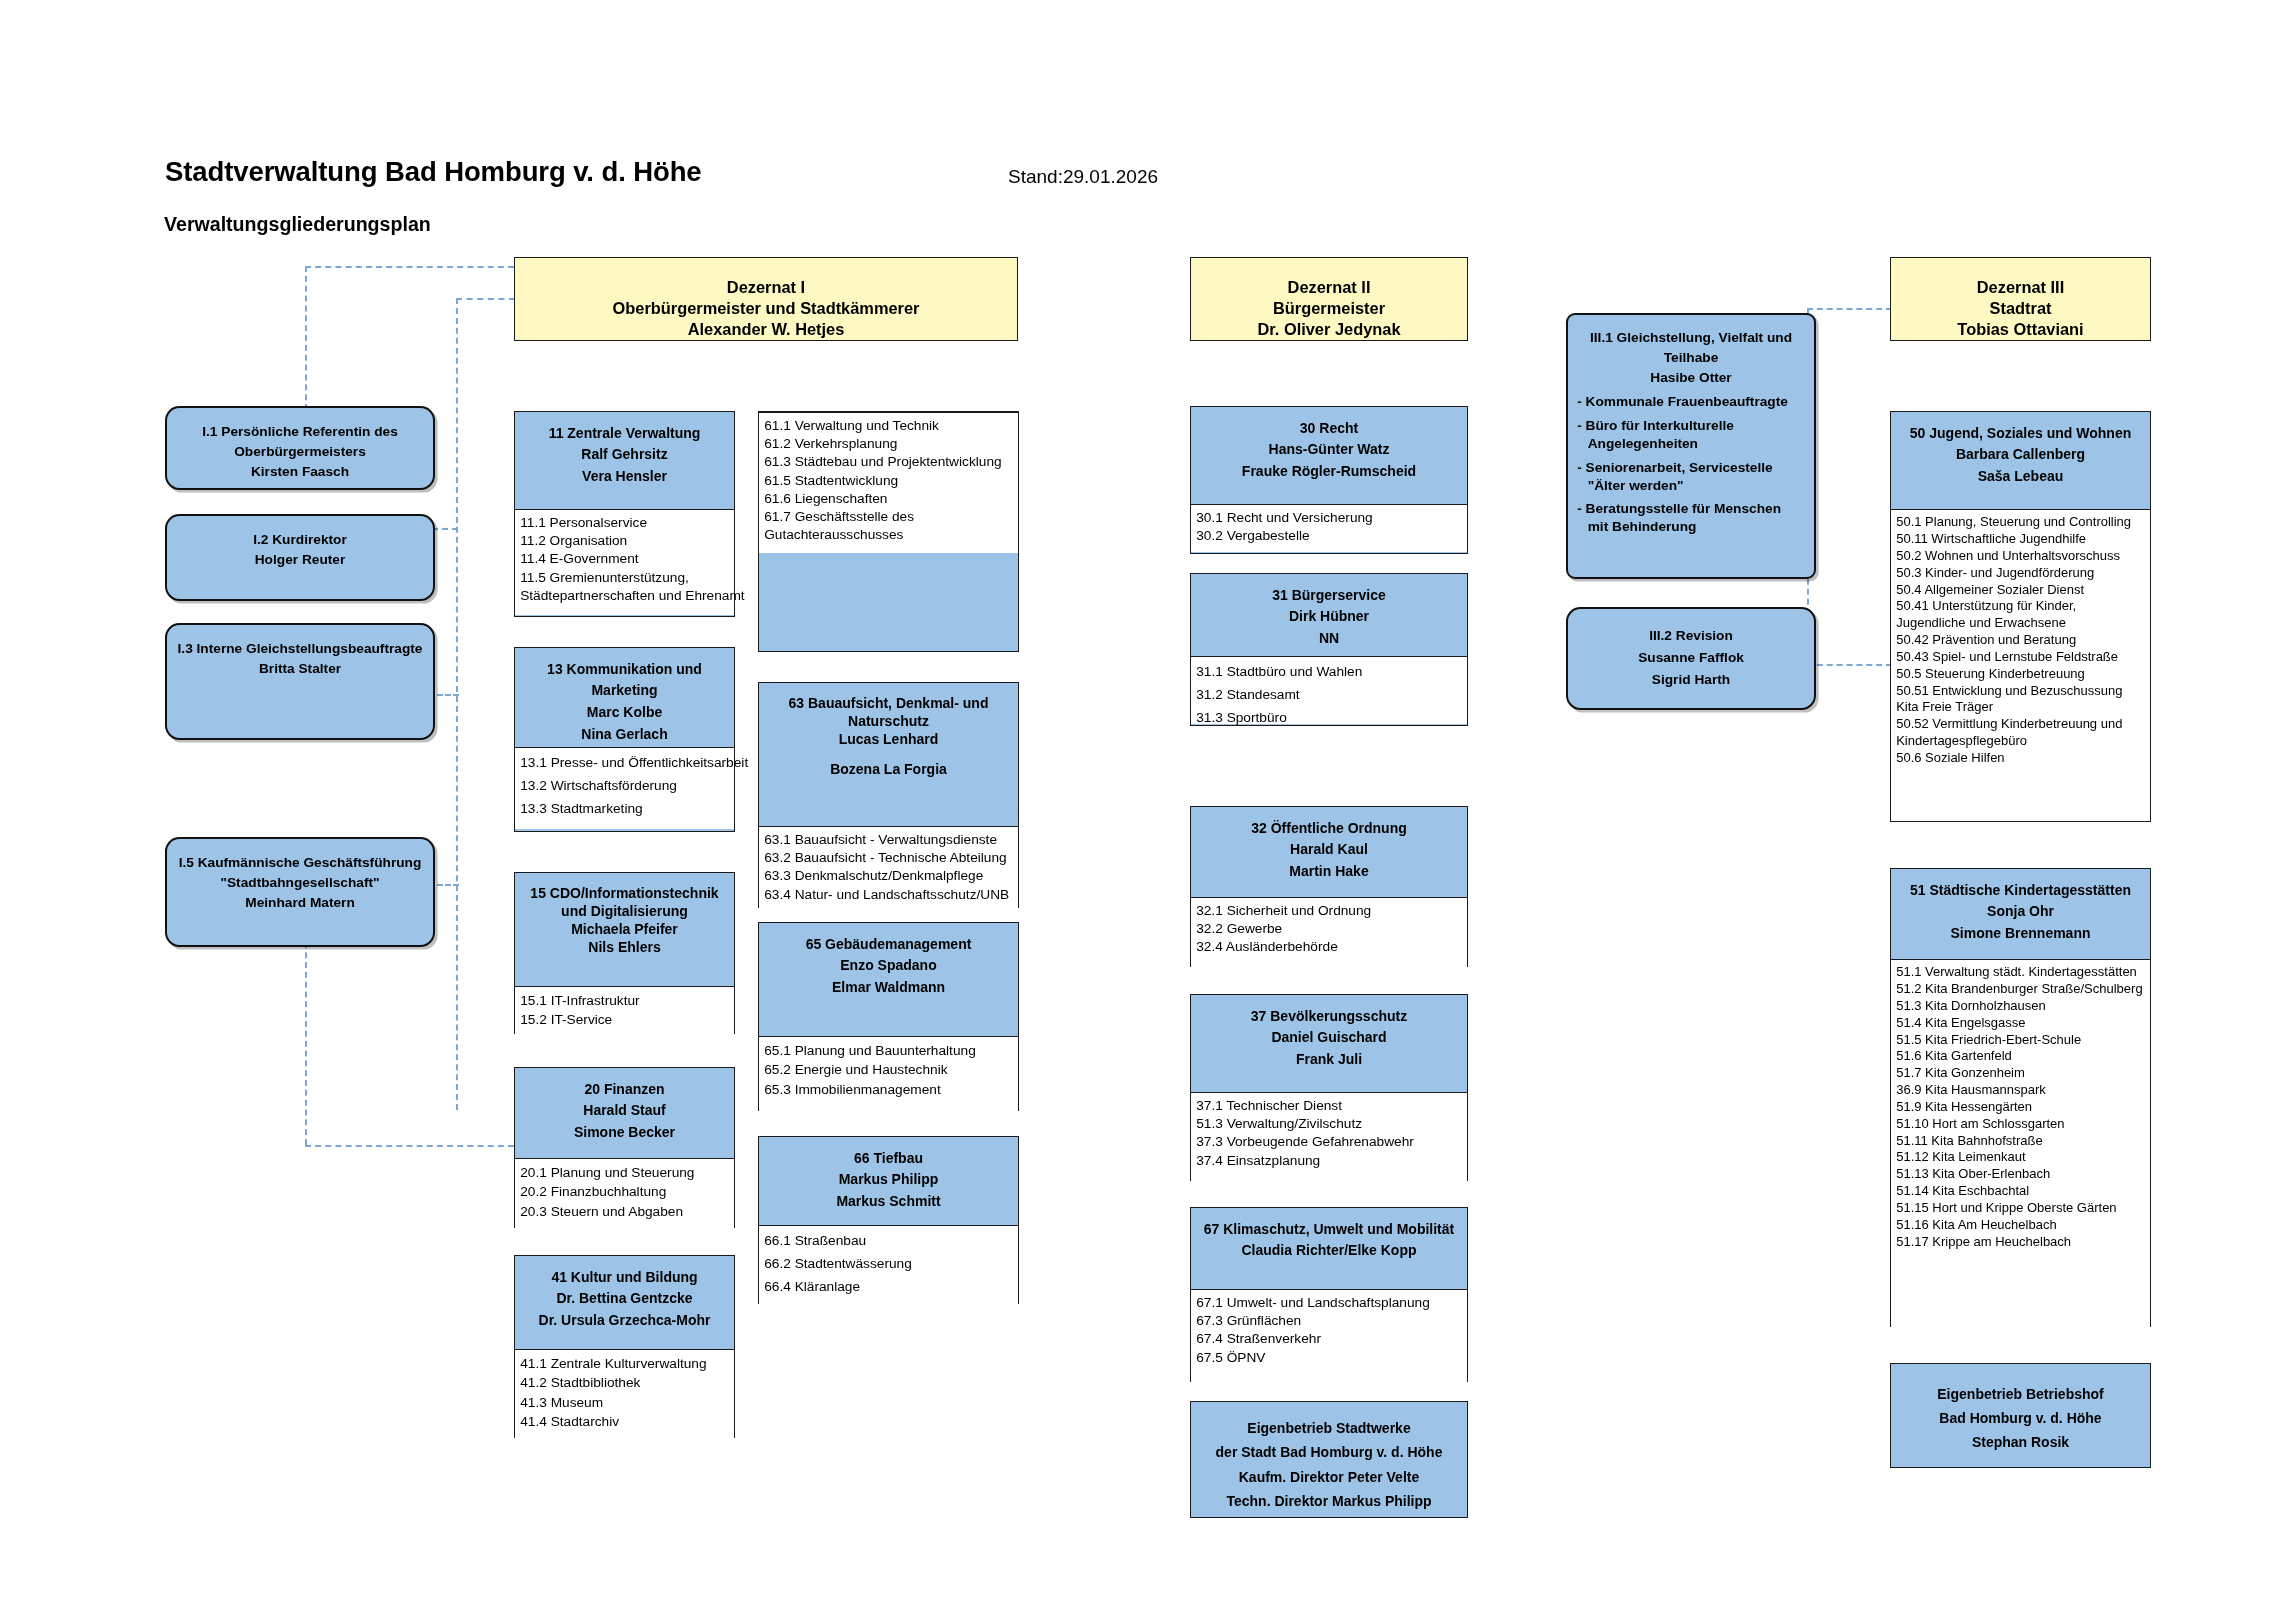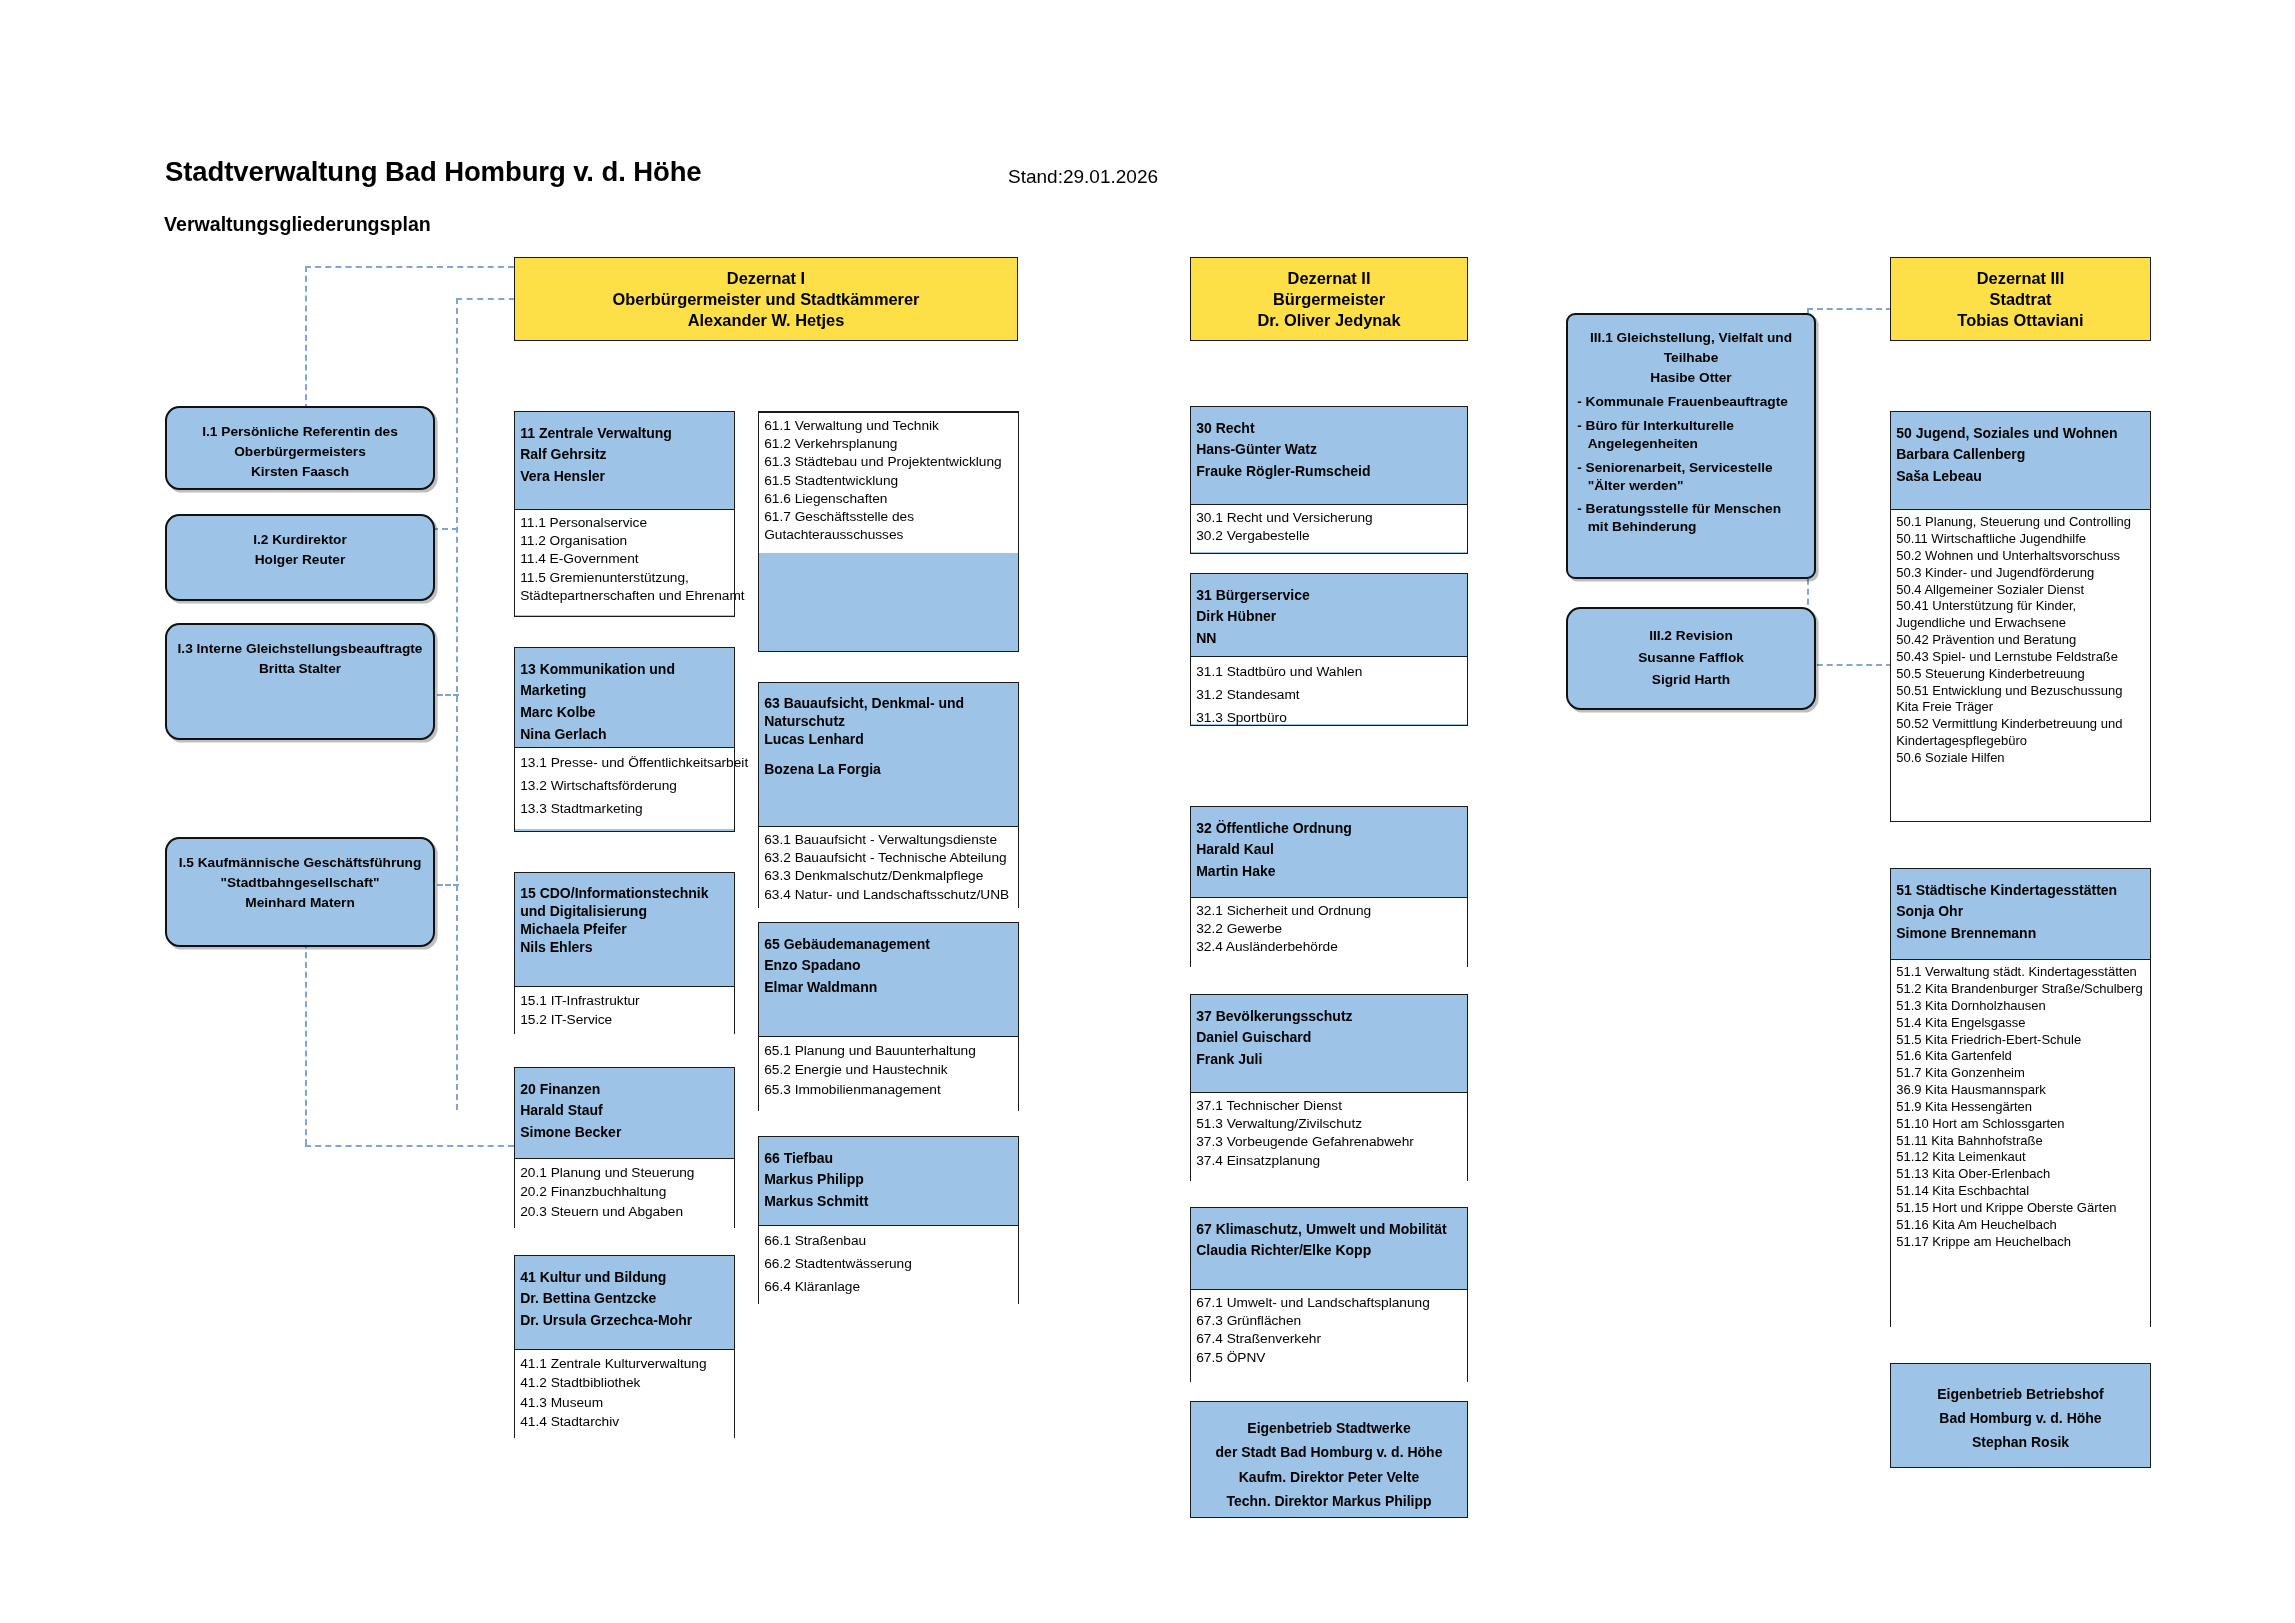--- a/index.html
+++ b/index.html
@@ -61,43 +61,44 @@
   }
 
   
   .box {
     position: absolute;
     box-sizing: border-box;
     border: 1.3px solid #1a1a1a;
     background: #9dc3e6;
   }
   .box.dez {
-    background: #fde047;
+    background: #fef9c3;
     display: flex;
-    align-items: center;
+    align-items: flex-end;
     justify-content: center;
   }
   .box.rounded {
     border-radius: 14.4px;
     border: 2px solid #111;
     box-shadow: 2.6px 2.6px 0 rgba(0,0,0,0.25);
   }
 
   .dez-head {
     font-size: 16.4px;
     font-weight: bold;
     line-height: 1.28;
     text-align: center;
     width: 100%;
   }
 
   
   .unit-head {
     box-sizing: border-box;
     background: #9dc3e6;
+    text-align: center;
     font-weight: bold;
     font-size: 14px;
     line-height: 1.55;
     padding: 10.5px 5.2px 6.5px 5.2px;
   }
   .unit-head.tight { line-height: 1.30; }
 
   
   .unit-list {
     box-sizing: border-box;

